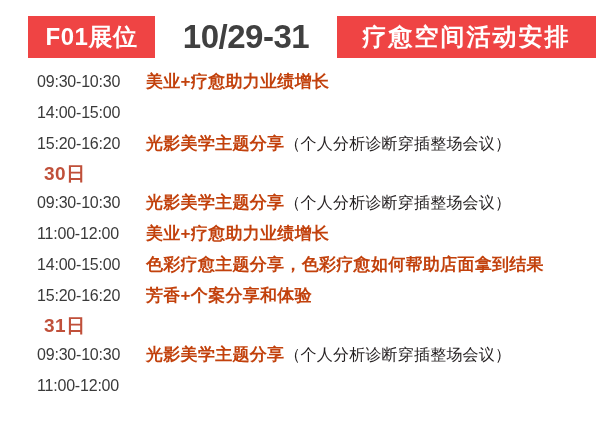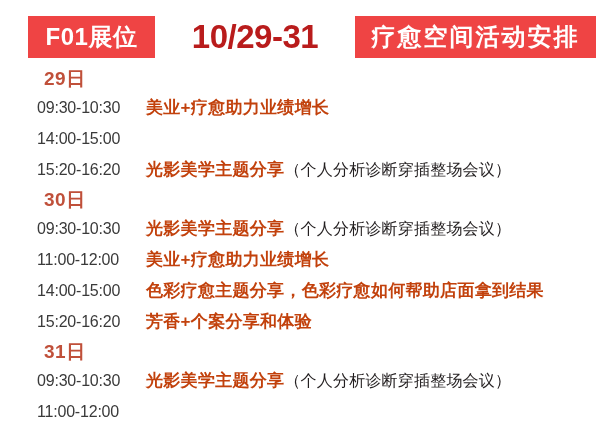--- a/index.html
+++ b/index.html
@@ -33,26 +33,26 @@
     justify-content: center;
     font-weight: bold;
     letter-spacing: 0.5px;
     box-sizing: border-box;
   }
   .badge-booth {
     width: 127px;
     font-size: 24px;
   }
   .date-slot {
-    width: 200px;
+    width: 182px;
     background: #ffffff;
     display: flex;
     align-items: center;
     justify-content: center;
-    color: #b91c1c;
+    color: #404040;
     font-size: 33px;
     font-weight: bold;
     letter-spacing: -0.5px;
   }
   .badge-theme {
     flex: 1;
     font-size: 24px;
     letter-spacing: 2px;
   }
 
@@ -105,21 +105,20 @@
 <body>
 
 <div class="header">
   <div class="badge badge-booth">F01展位</div>
   <div class="date-slot">10/29-31</div>
   <div class="badge badge-theme">疗愈空间活动安排</div>
 </div>
 
 <div class="schedule" id="schedule-root">
     <div class="day-block">
-      <div class="day-label">29日</div>
       <div class="row">
         <span class="row-time">09:30-10:30</span>
         <span><span class="row-title">美业+疗愈助力业绩增长</span></span>
       </div>
       <div class="row">
         <span class="row-time">14:00-15:00</span>
       </div>
       <div class="row">
         <span class="row-time">15:20-16:20</span>
         <span><span class="row-title">光影美学主题分享</span><span class="row-note">（个人分析诊断穿插整场会议）</span></span>

